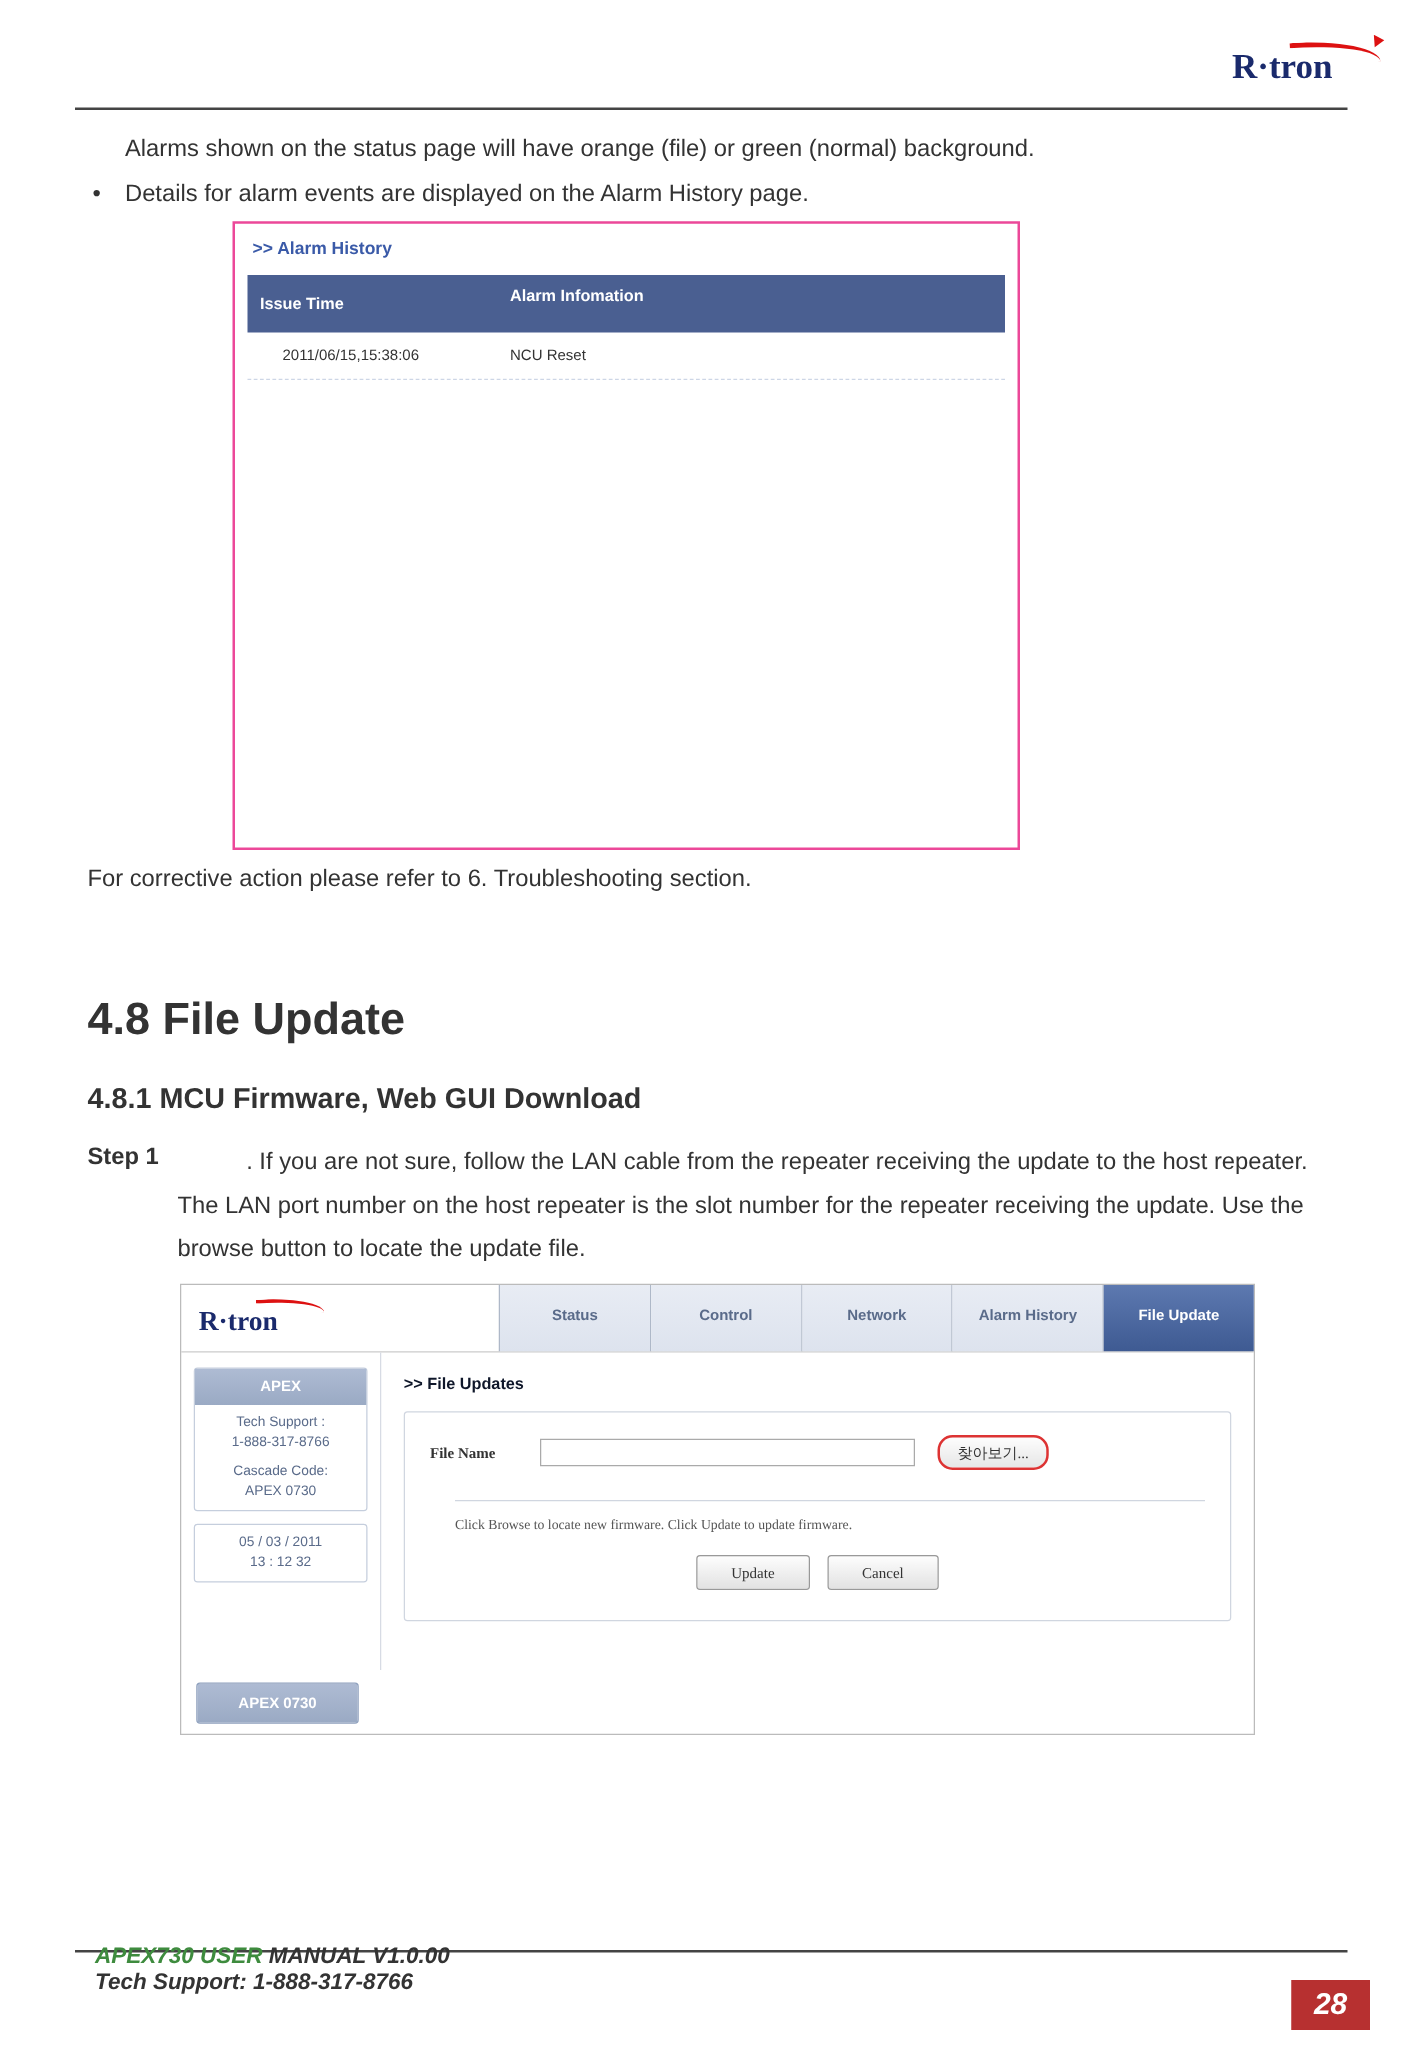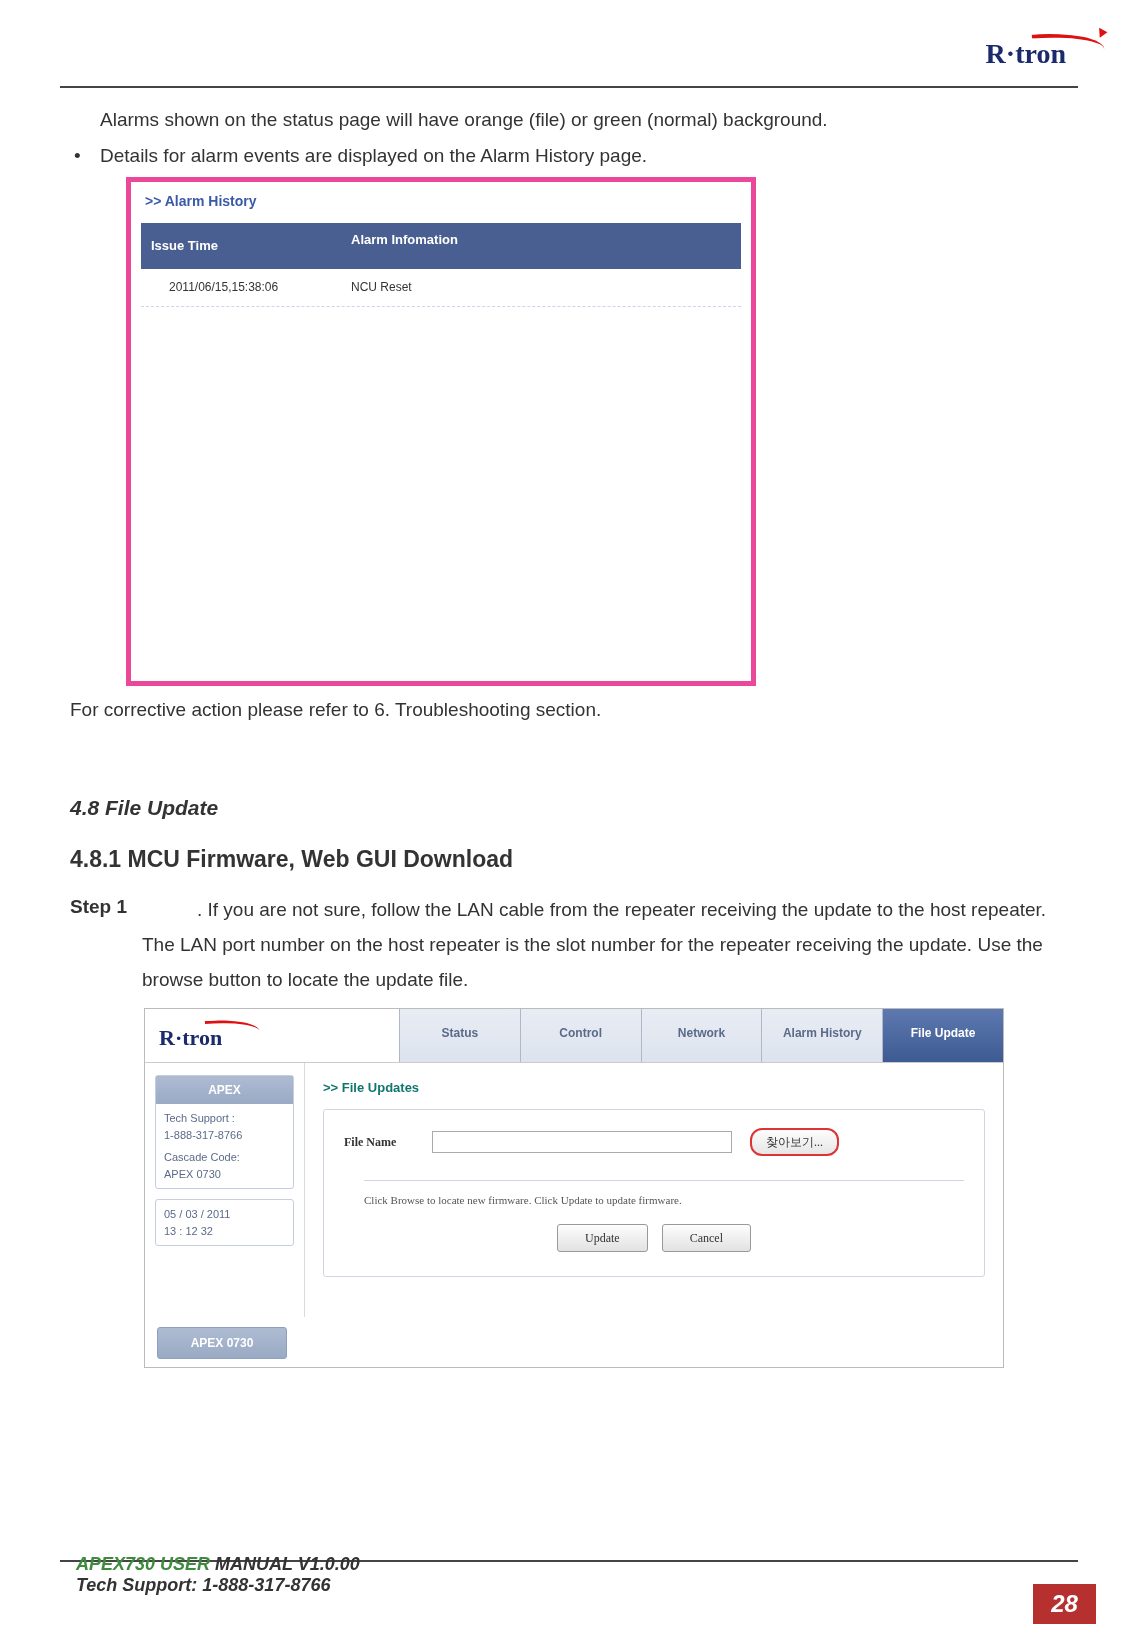--- a/index.html
+++ b/index.html
@@ -45,22 +45,22 @@
     line-height: 1.7;
   }
   .para1 { margin-left: 30px; }
   .bullet-row { display: flex; margin-top: 4px; }
   .bullet-dot { width: 30px; text-align: left; padding-left: 4px; }
   .bullet-dot::before { content: "•"; }
 
   
   .alarm-box {
     width: 630px;
-    margin: 4px 0 8px 56px;
-    border: 5px solid #ec4899;
+    margin: 4px 0 8px 116px;
+    border: 2px solid #ec4899;
     background: #fff;
     padding: 6px 10px 14px 10px;
     font-size: 13px;
   }
   .alarm-box .box-title { color: #3a5aa8; font-weight: bold; font-size: 14px; margin: 2px 0 10px 4px; }
   .alarm-table-head {
     display: flex;
     background: #4a5f91;
     color: #fff;
     font-weight: bold;
@@ -84,21 +84,21 @@
     font-weight: bold;
     padding: 6px 0;
     text-align: center;
     color: #444;
   }
   .btn-w1 { width: 130px; }
   .btn-w2 { width: 110px; }
 
   .para2 { margin: 6px 0 0 0; }
 
-  .section-h { font-size: 21px; font-weight: bold; margin-top: 64px; font-style: italic; }
+  .section-h { font-size: 36px; font-weight: bold; margin-top: 64px; }
   .sub-h { font-size: 23px; font-weight: bold; margin-top: 14px; }
 
   .step-block { margin-top: 10px; font-size: 19px; line-height: 1.85; }
   .step-block .step-label { font-weight: bold; }
   .step-block .step-body { display: block; margin-left: 72px; margin-top: -32px; }
 
   
   .fu-box {
     width: 860px;
     margin: 10px 0 0 74px;
@@ -134,23 +134,23 @@
   .fu-side {
     width: 160px; padding: 12px 10px;
     display: flex; flex-direction: column; gap: 10px;
     border-right: 1px solid #d7dbe4;
   }
   .side-card {
     border: 1px solid #c5cedd; border-radius: 3px;
     font-size: 11px; color: #5a6b8a;
   }
   .side-card .hdr { background: linear-gradient(#aebbd3,#9aaac4); color: #fff; font-weight: bold; text-align: center; padding: 4px 0; font-size: 12px; }
-  .side-card .bd { padding: 6px 8px; line-height: 1.5; text-align: left; }
+  .side-card .bd { padding: 6px 8px; line-height: 1.5; text-align: center; }
   .fu-main { flex: 1; padding: 14px 18px; position: relative; }
-  .fu-main .sec-title { color: #0f766e; font-weight: bold; font-size: 13px; margin-bottom: 10px; }
+  .fu-main .sec-title { color: #0f172a; font-weight: bold; font-size: 13px; margin-bottom: 10px; }
   .fu-panel {
     border: 1px solid #d0d6e0; border-radius: 3px;
     padding: 18px 20px 24px 20px;
     font-family: Liberation Serif, serif;
   }
   .fn-row { display: flex; align-items: center; gap: 18px; }
   .fn-label { font-weight: bold; font-size: 12px; width: 70px; }
   .fn-input { width: 300px; height: 22px; border: 1px solid #aaa; background: #fff; }
   .browse-btn {
     border: 2px solid #d33; border-radius: 12px;

